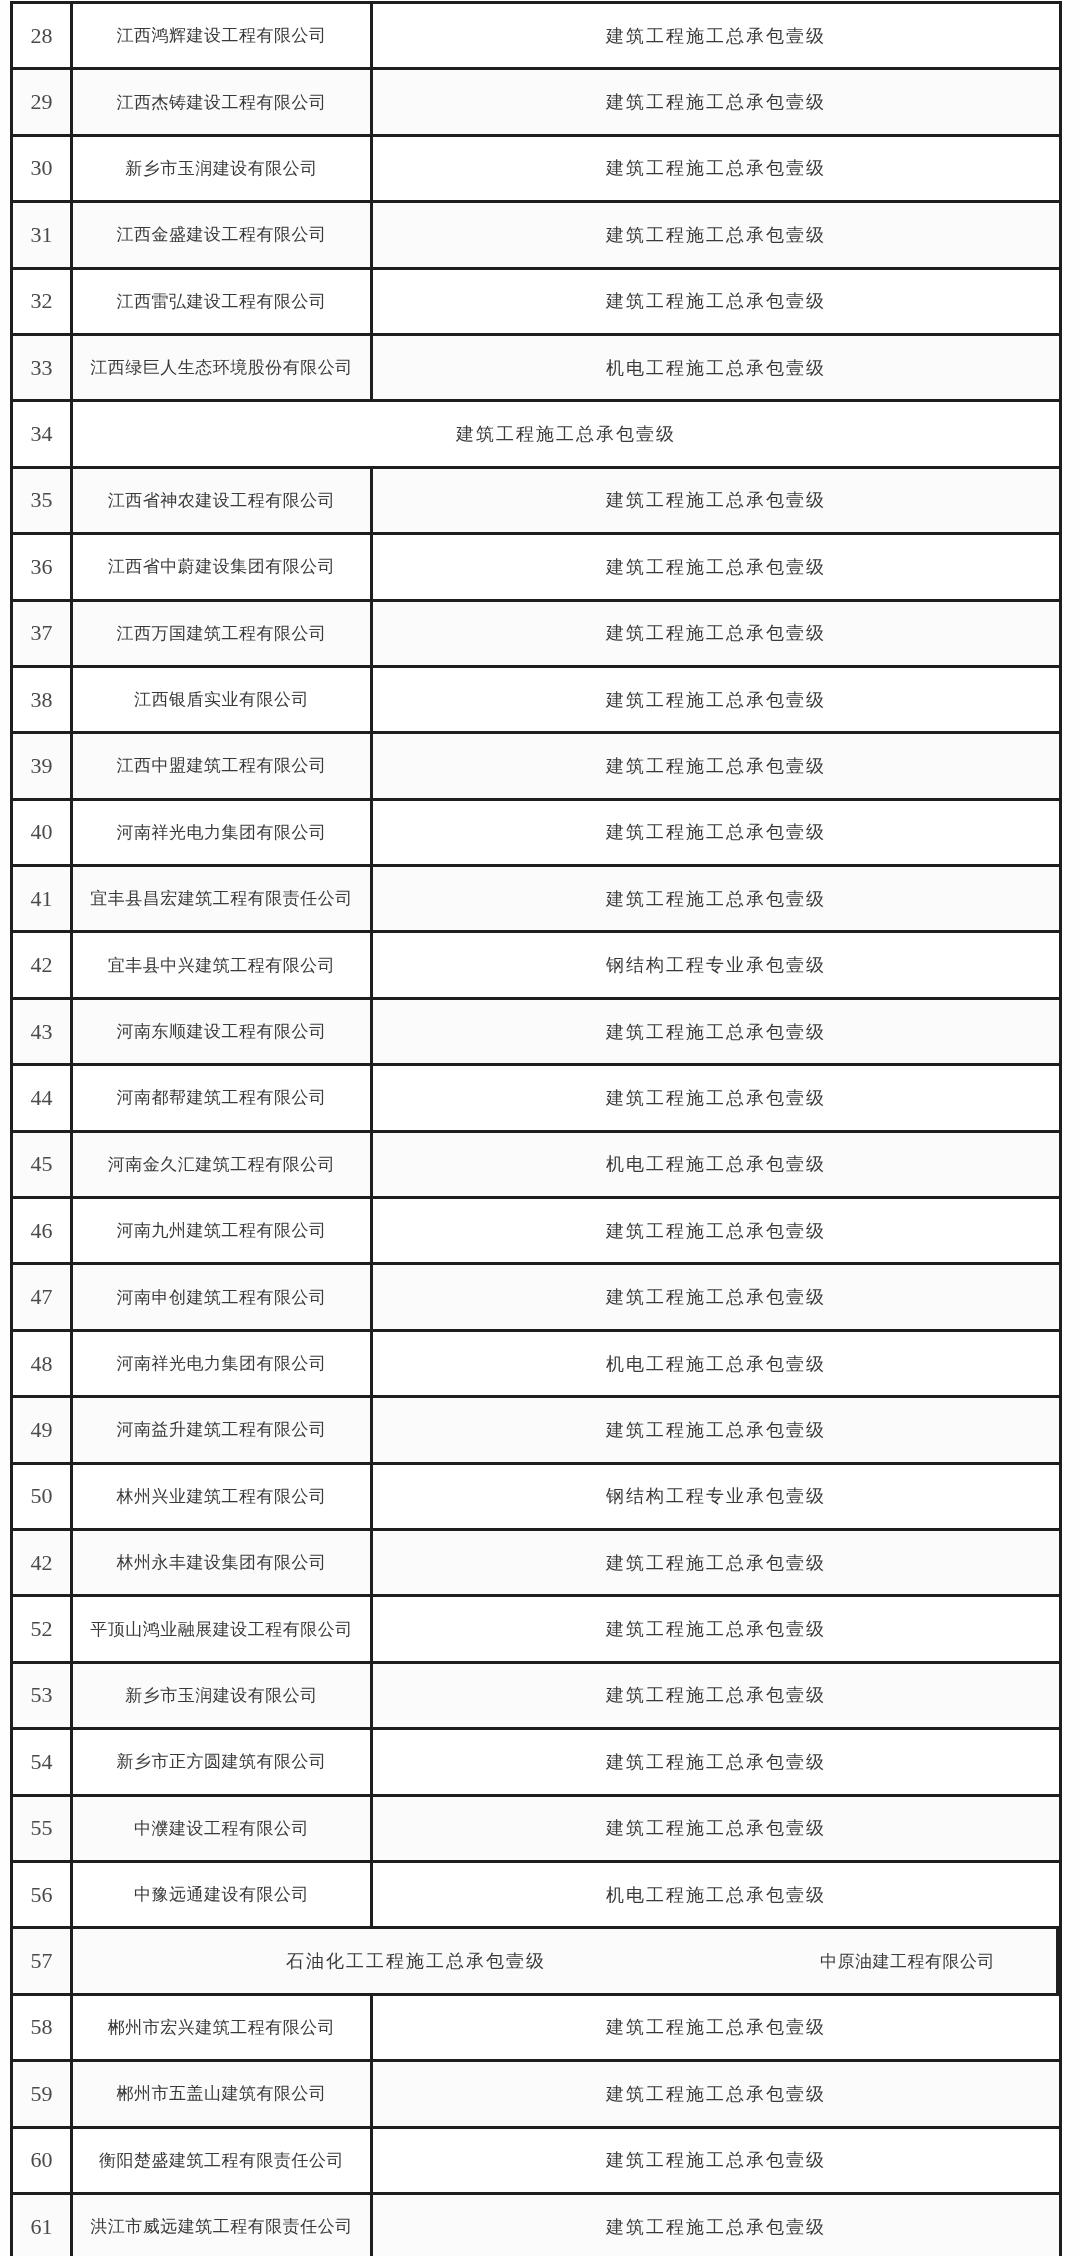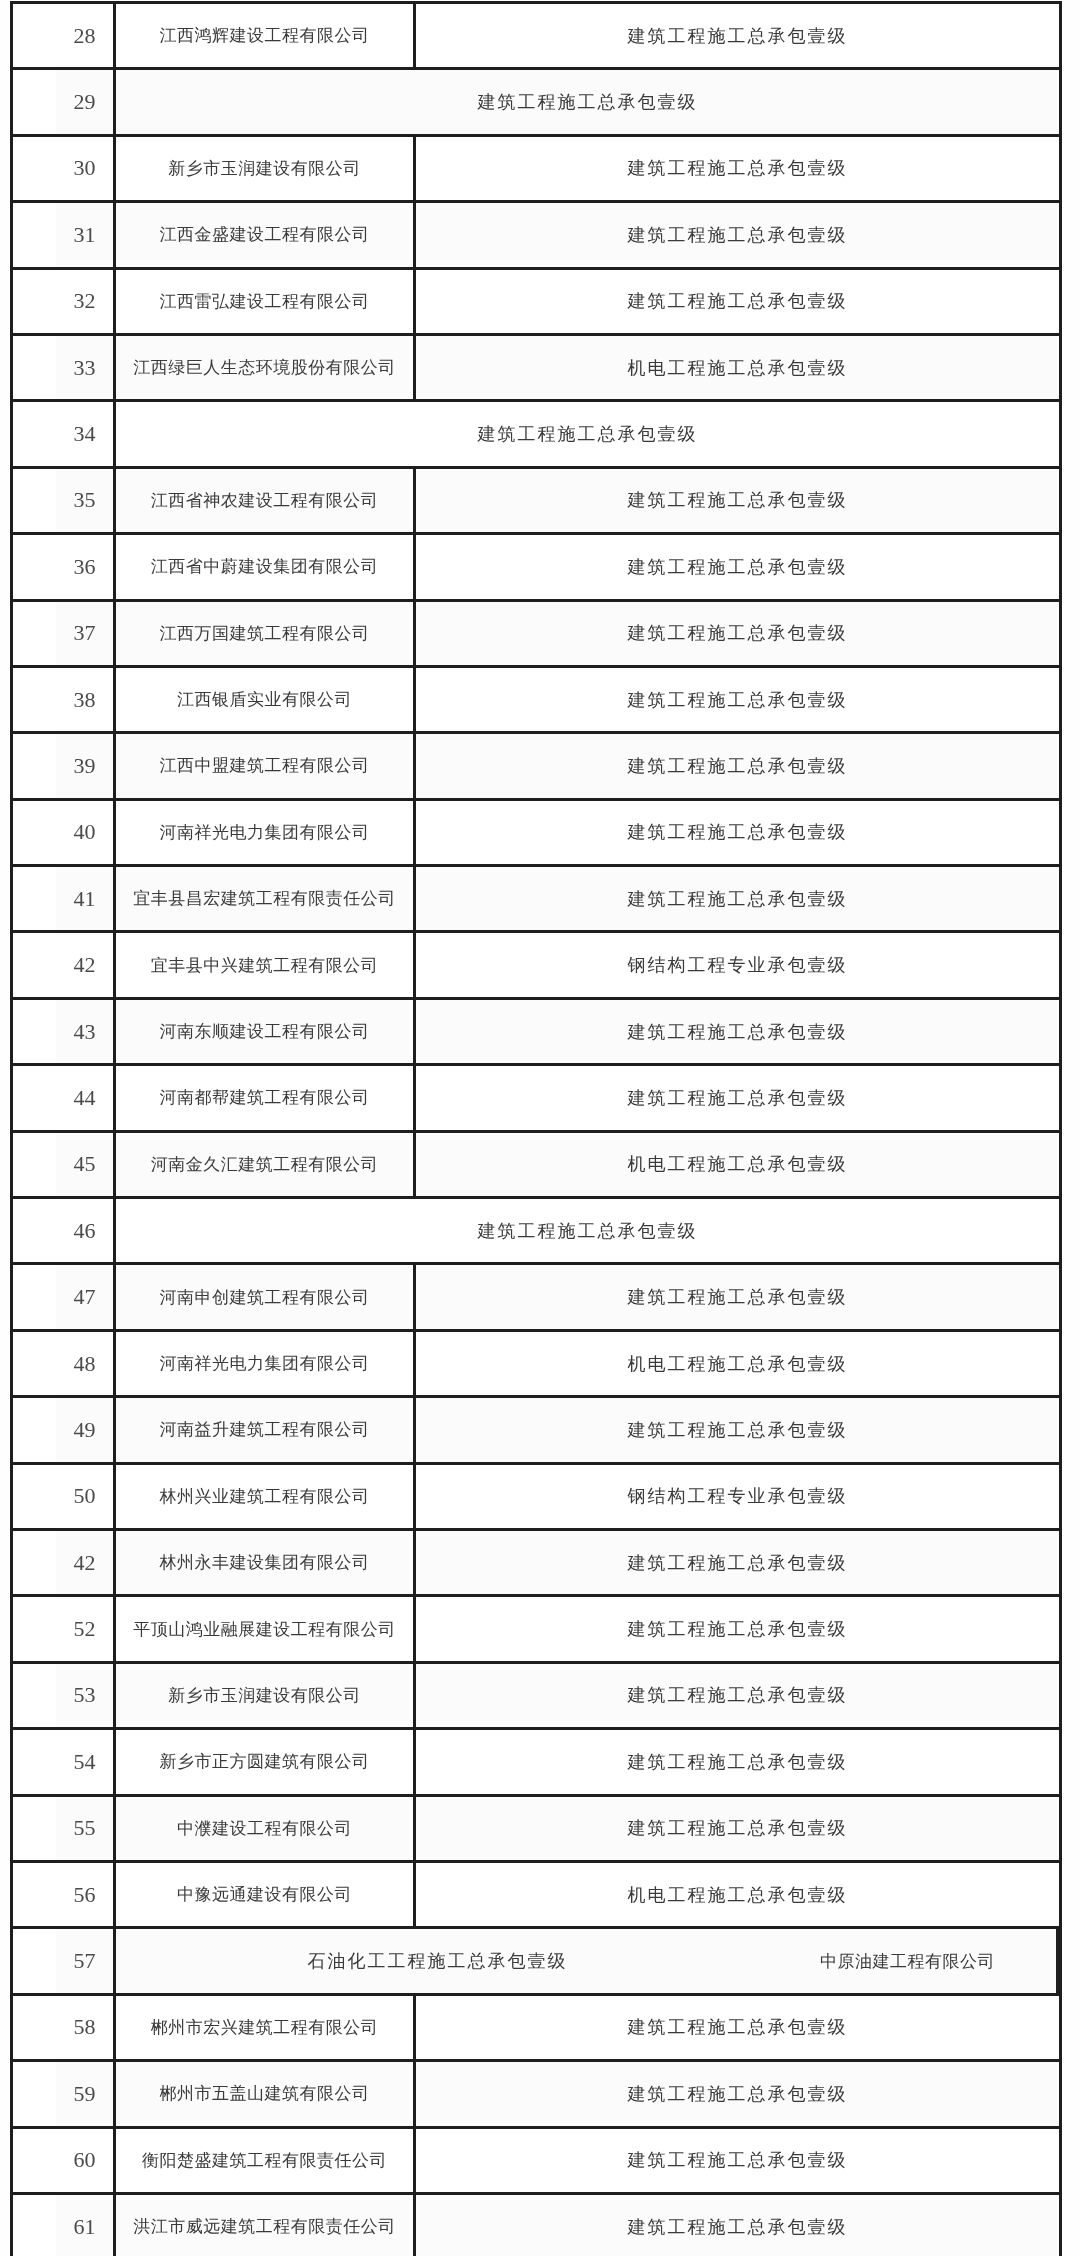--- a/index.html
+++ b/index.html
@@ -38,21 +38,20 @@
     justify-content: center;
     box-sizing: border-box;
     color: #3a3a3a;
     background: #ffffff;
   }
   .cell-no {
     width: 60px;
     border-right: 3px solid #1e1e1e;
     font-size: 22px;
     color: #4a4a4a;
-    margin-left: 43px;
   }
   .cell-company {
     width: 300px;
     border-right: 3px solid #1e1e1e;
     font-size: 17px;
     letter-spacing: 0.5px;
     white-space: nowrap;
   }
   .cell-qual {
     flex: 1;
@@ -67,20 +66,21 @@
 <div class="qual-table">
 
     <div class="row">
       <div class="cell cell-no">28</div>
       <div class="cell cell-company">江西鸿辉建设工程有限公司</div>
       <div class="cell cell-qual">建筑工程施工总承包壹级</div>
     </div>
 
     <div class="row">
       <div class="cell cell-no">29</div>
+      <div class="cell cell-company">江西杰铸建设工程有限公司</div>
       <div class="cell cell-qual">建筑工程施工总承包壹级</div>
     </div>
 
     <div class="row">
       <div class="cell cell-no">30</div>
       <div class="cell cell-company">新乡市玉润建设有限公司</div>
       <div class="cell cell-qual">建筑工程施工总承包壹级</div>
     </div>
 
     <div class="row">
@@ -167,20 +167,21 @@
     </div>
 
     <div class="row">
       <div class="cell cell-no">45</div>
       <div class="cell cell-company">河南金久汇建筑工程有限公司</div>
       <div class="cell cell-qual">机电工程施工总承包壹级</div>
     </div>
 
     <div class="row">
       <div class="cell cell-no">46</div>
+      <div class="cell cell-company">河南九州建筑工程有限公司</div>
       <div class="cell cell-qual">建筑工程施工总承包壹级</div>
     </div>
 
     <div class="row">
       <div class="cell cell-no">47</div>
       <div class="cell cell-company">河南申创建筑工程有限公司</div>
       <div class="cell cell-qual">建筑工程施工总承包壹级</div>
     </div>
 
     <div class="row">

